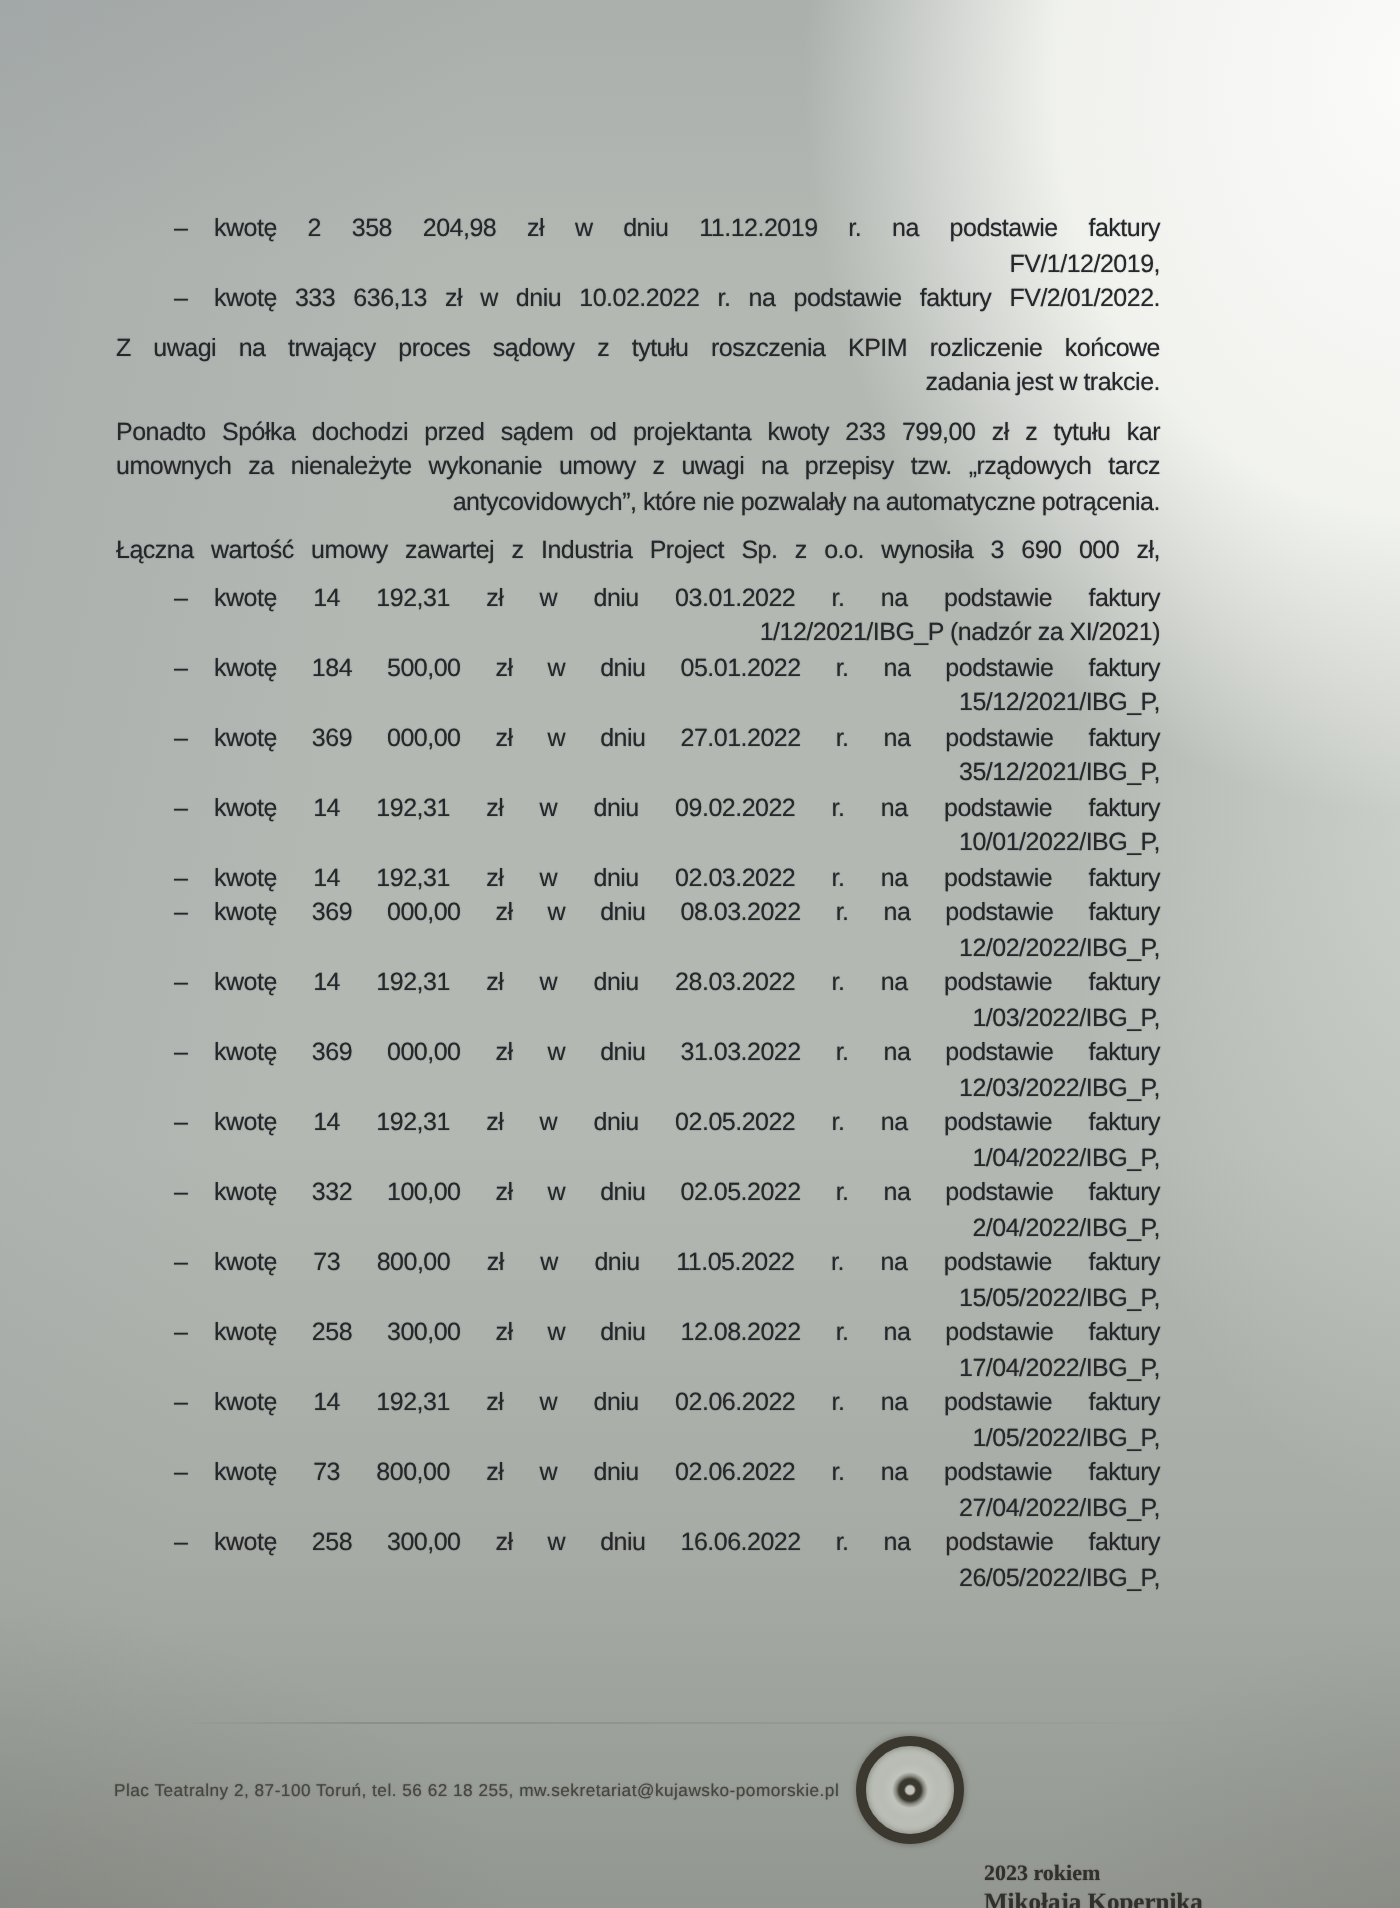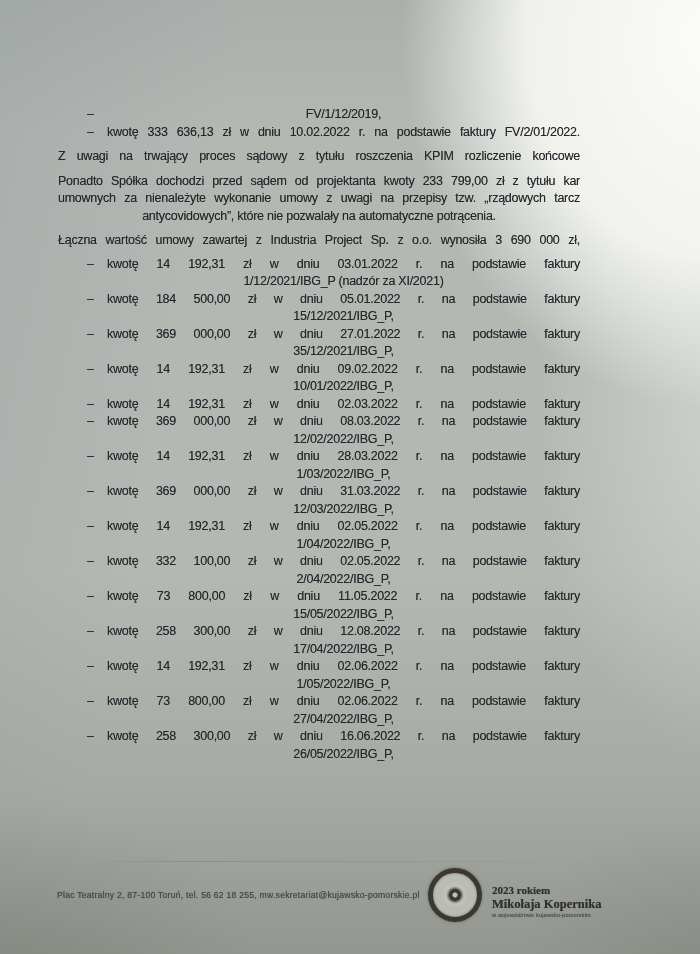--- a/index.html
+++ b/index.html
@@ -30,21 +30,21 @@
     position: absolute; left: 58px; top: 106px; width: 522px;
     color: var(--ink);
     font-size: 12.5px; line-height: 17.5px; letter-spacing: -0.25px;
     text-shadow: 0 0 0.6px rgba(38,39,43,0.55);
   }
   .doclist { list-style: none; margin: 0; padding: 0; }
   .doclist li { position: relative; padding-left: 49px; }
   .doclist .dash { position: absolute; left: 29px; top: 0; }
   .para { margin: 7px 0 0 0; }
   .paylist { margin-top: 6px; }
-  .pline { text-align: center; }
+  .pline { text-align: right; }
   .pline.just { text-align: justify; text-align-last: justify; }
   .sep {
     position: absolute; left: 96px; top: 861px; width: 500px; height: 1px;
     background: linear-gradient(to right, rgba(100,102,95,0.04), rgba(100,102,95,0.3) 18%, rgba(100,102,95,0.14) 60%, rgba(100,102,95,0.02));
   }
   .footer-address {
     position: absolute; left: 57px; top: 890px;
     font-size: 8.6px; letter-spacing: 0.25px;
     color: var(--footer-ink);
     text-shadow: 0 0 0.8px rgba(70,71,63,0.65);
@@ -61,46 +61,48 @@
     position: absolute; left: 50%; top: 50%; width: 18px; height: 18px;
     margin: -9px 0 0 -9px;
     background: radial-gradient(circle, #c0c3bb 0 2px, #3b392f 3px 5.5px, rgba(59,57,47,0.45) 7px, rgba(59,57,47,0) 9px);
   }
   .logo-text {
     position: absolute; left: 64px; top: 16px; width: 170px;
     color: var(--logo-ink);
     font-family: "Liberation Serif", "DejaVu Serif", serif; font-weight: 700;
     text-shadow: 0 0 0.7px rgba(50,48,42,0.6);
   }
-  .lt1 { font-size: 11px; line-height: 13px; }
+  .lt1 { font-size: 11px; line-height: 13px; margin-top: 47px; }
   .lt2 { font-size: 12.5px; line-height: 14px; }
   .lt3 {
     font-size: 5.5px; line-height: 7px; margin-top: 1px;
     font-family: "Liberation Sans", sans-serif; font-weight: 400;
     color: #50514a; letter-spacing: 0.2px;
   }
 </style>
 </head>
 <body>
 
 <div class="photo">
 
   <div class="content">
     <ul id="intro-list" class="doclist">
         <li>
           <span class="dash">–</span>
+          <div class="pline just">kwotę 2 358 204,98 zł w dniu 11.12.2019 r. na podstawie faktury</div>
           <div class="pline">FV/1/12/2019,</div>
         </li>
         <li>
           <span class="dash">–</span>
           <div class="pline just">kwotę 333 636,13 zł w dniu 10.02.2022 r. na podstawie faktury FV/2/01/2022.</div>
         </li>
       </ul>
     <div class="para">
         <div class="pline just">Z uwagi na trwający proces sądowy z tytułu roszczenia KPIM rozliczenie końcowe</div>
+        <div class="pline">zadania jest w trakcie.</div>
       </div>
     <div class="para">
         <div class="pline just">Ponadto Spółka dochodzi przed sądem od projektanta kwoty 233 799,00 zł z tytułu kar</div>
         <div class="pline just">umownych za nienależyte wykonanie umowy z uwagi na przepisy tzw. „rządowych tarcz</div>
         <div class="pline">antycovidowych”, które nie pozwalały na automatyczne potrącenia.</div>
       </div>
     <div class="para">
         <div class="pline just">Łączna wartość umowy zawartej z Industria Project Sp. z o.o. wynosiła 3 690 000 zł,</div>
       </div>
     <ul id="payments-list" class="doclist paylist">

